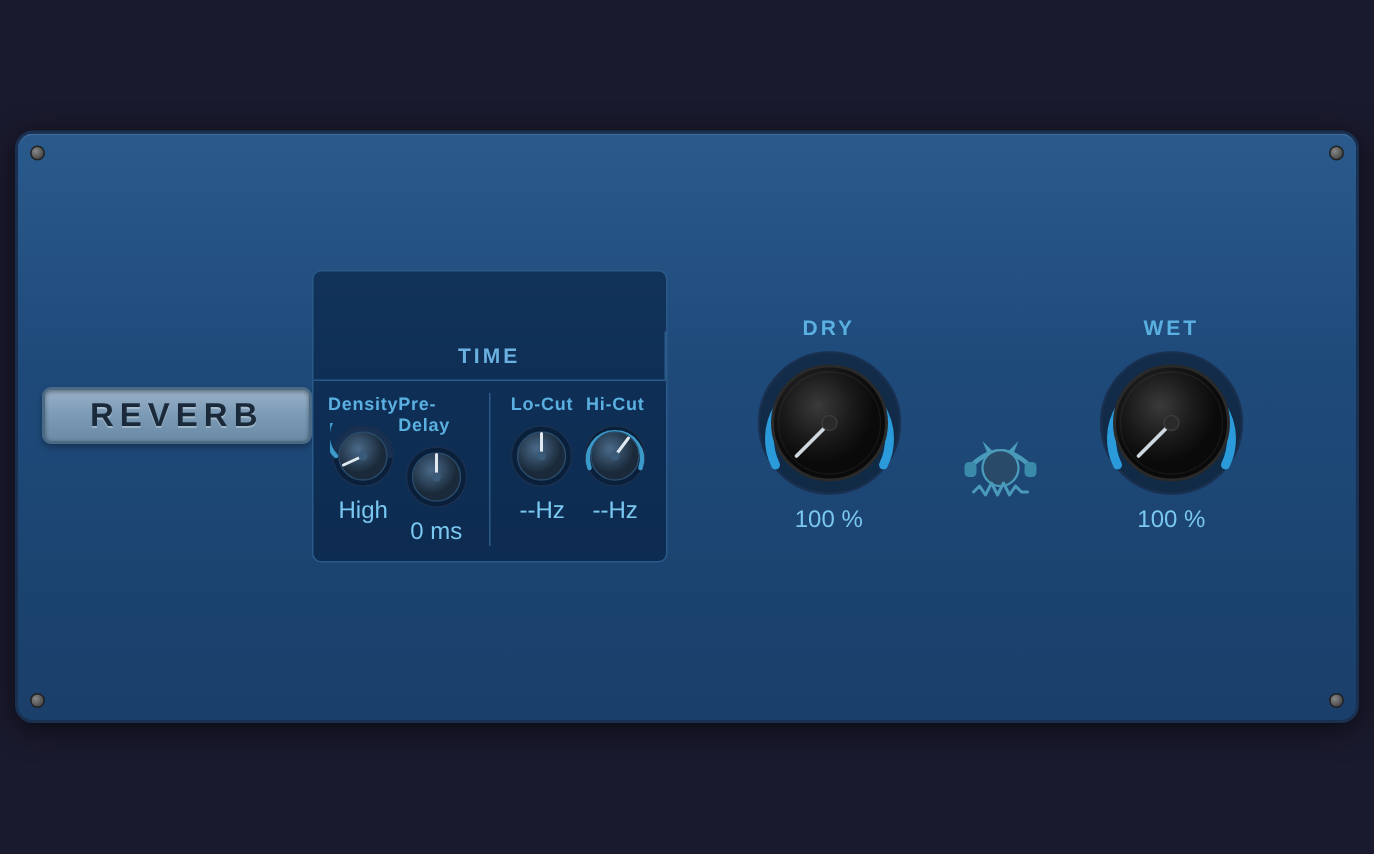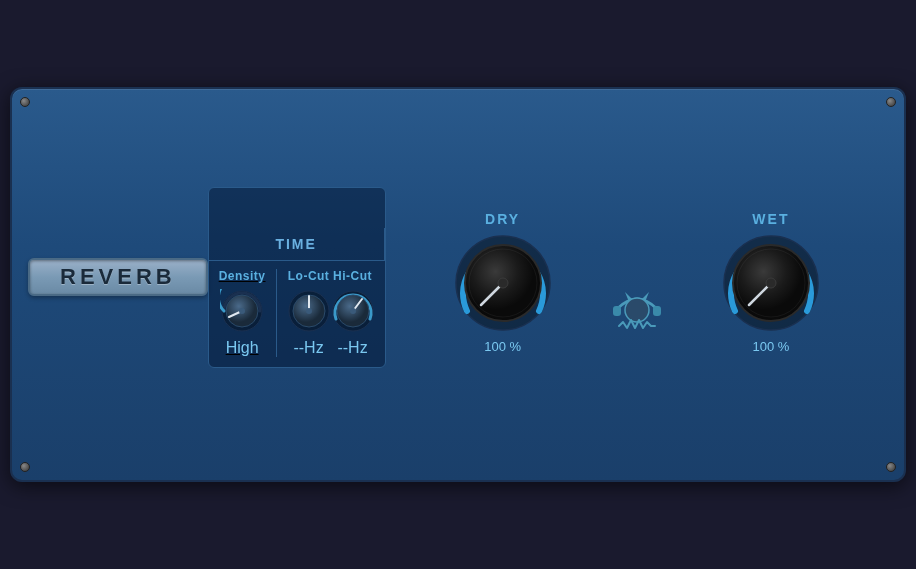--- a/index.html
+++ b/index.html
@@ -84,21 +84,20 @@
     .params-row {
       display: flex;
       padding: 8px 0 10px;
     }
     .time-params {
       display: flex;
       flex: 1;
       border-right: 1px solid #2a5a8a;
       justify-content: space-between;
       padding: 0 10px;
-      text-decoration: underline;
     }
     .material-params {
       display: flex;
       flex: 1;
       justify-content: space-around;
       padding: 0 10px;
     }
 
     .param-control {
       display: flex;
@@ -143,21 +142,21 @@
       align-items: center;
       gap: 6px;
     }
     .dry-wet-label {
       font-size: 14px;
       font-weight: 700;
       letter-spacing: 2px;
       color: #5ab0e0;
     }
     .dry-wet-value {
-      font-size: 13px;
+      font-size: 16px;
       color: #7ac8f0;
     }
 
     
     .knob-large {
       width: 100px;
       height: 100px;
       position: relative;
     }
     .knob-large svg {
@@ -210,20 +209,32 @@
               <path d="M 22 22 m -18 0 a 18 18 0 0 1 27 -27" fill="none" stroke="#3a9aca" stroke-width="3" stroke-linecap="round"></path>
               <circle cx="22" cy="22" r="16" fill="url(#kg1)" stroke="#2a4a6a" stroke-width="1"></circle>
 
               <line x1="22" y1="22" x2="9" y2="28" stroke="#e0e8f0" stroke-width="2" stroke-linecap="round"></line>
               <circle cx="22" cy="22" r="3" fill="#3a5a7a"></circle>
             </svg>
           </div>
           <div class="param-value">High</div>
         </div>
 
+        <div class="param-control">
+          <div class="param-label">Pre-Delay</div>
+          <div class="knob-small">
+            <svg viewBox="0 0 44 44">
+              <circle cx="22" cy="22" r="20" fill="rgba(0,0,0,0.3)" stroke="#1a3050" stroke-width="1"></circle>
+              <circle cx="22" cy="22" r="16" fill="url(#kg1)" stroke="#2a4a6a" stroke-width="1"></circle>
+              <line x1="22" y1="22" x2="22" y2="7" stroke="#e0e8f0" stroke-width="2" stroke-linecap="round"></line>
+              <circle cx="22" cy="22" r="3" fill="#3a5a7a"></circle>
+            </svg>
+          </div>
+          <div class="param-value">0 ms</div>
+        </div>
 
       </div>
 
       <div class="material-params">
 
 
         <div class="param-control">
           <div class="param-label">Lo-Cut</div>
           <div class="knob-small">
             <svg viewBox="0 0 44 44">

